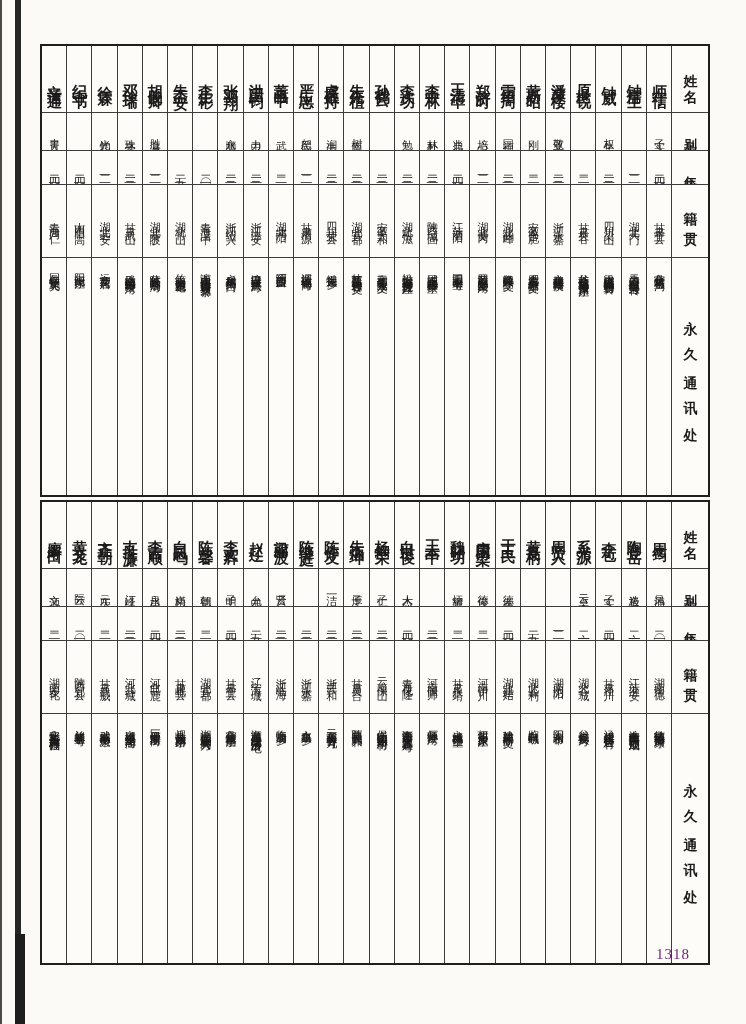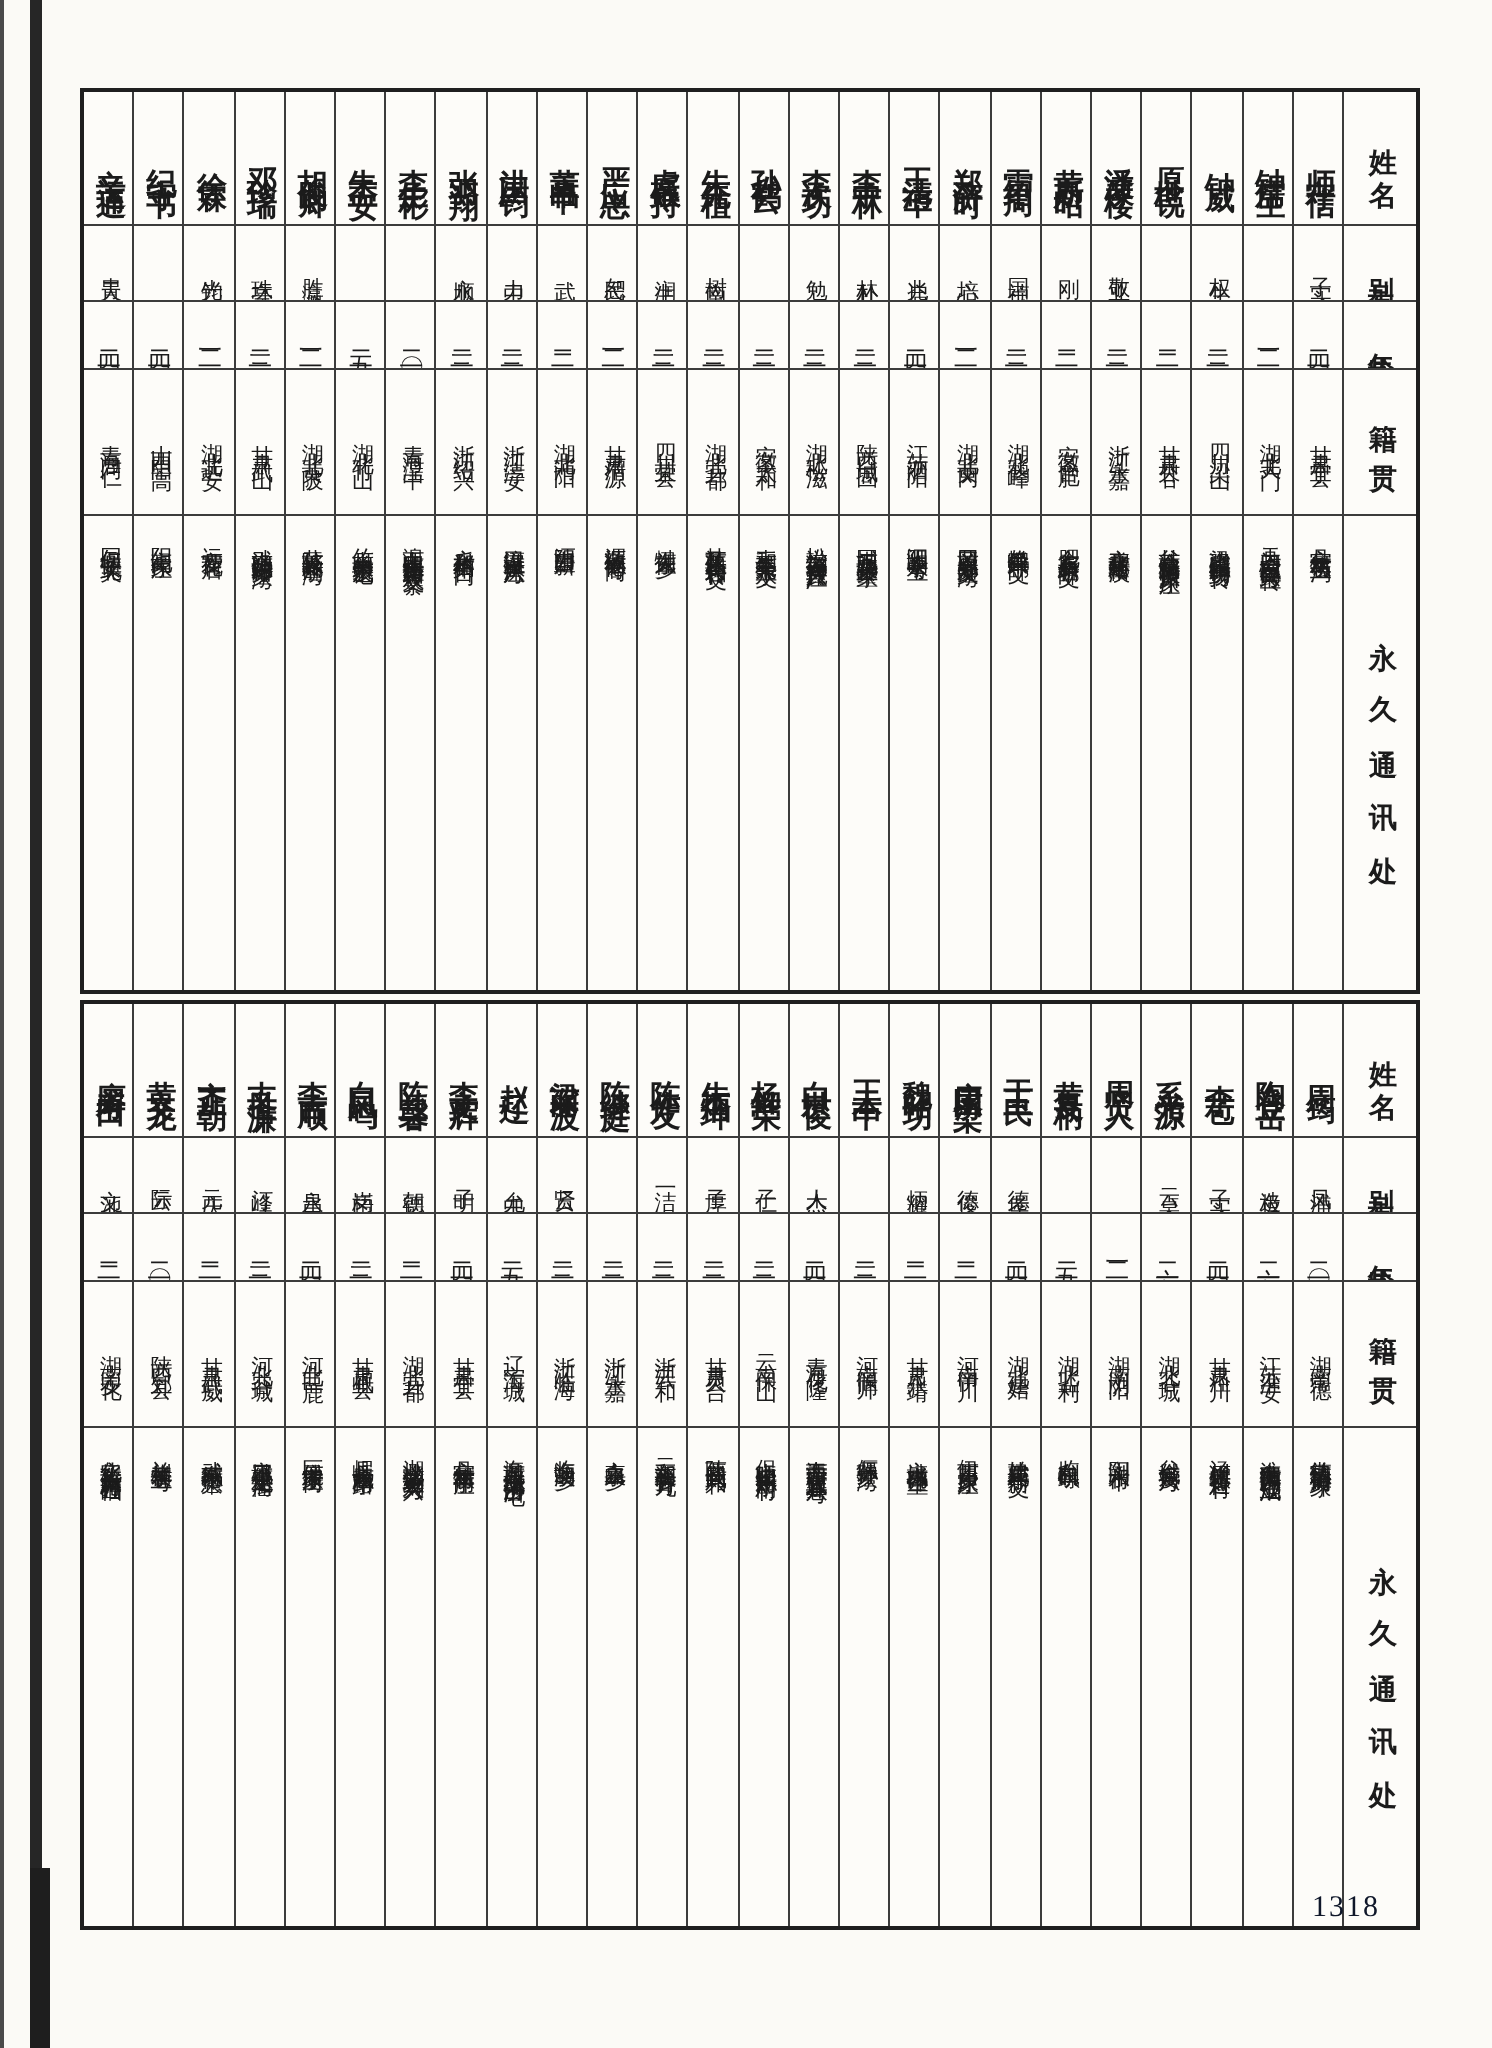--- a/index.html
+++ b/index.html
@@ -54,21 +54,21 @@
   .header-col .cell { font-weight:bold; }
   .h-name   { height:67px; font-size:14px; letter-spacing:16px; }
   .h-alias  { height:38px; font-size:13px; letter-spacing:4px; }
   .h-age    { height:34px; font-size:13px; letter-spacing:2px; }
   .h-native { height:73px; font-size:14px; letter-spacing:20px; }
   .h-address{ flex:1 1 auto; border-bottom:none; font-size:14px; letter-spacing:27px;
               justify-content:center; padding-top:0; }
 
   .page-number {
     position:absolute; top:946px; right:56px;
-    font-size:15px; letter-spacing:1px; color:#0f172a;
+    font-size:15px; letter-spacing:1px; color:#701a75;
     font-family:"Liberation Serif","DejaVu Serif",serif;
   }
 </style>
 </head>
 <body>
 
 <div class="page">
   <div class="scan-bar-left2"></div>
   <div class="scan-bar-left"></div>
   <div class="scan-smudge-bottom"></div>

